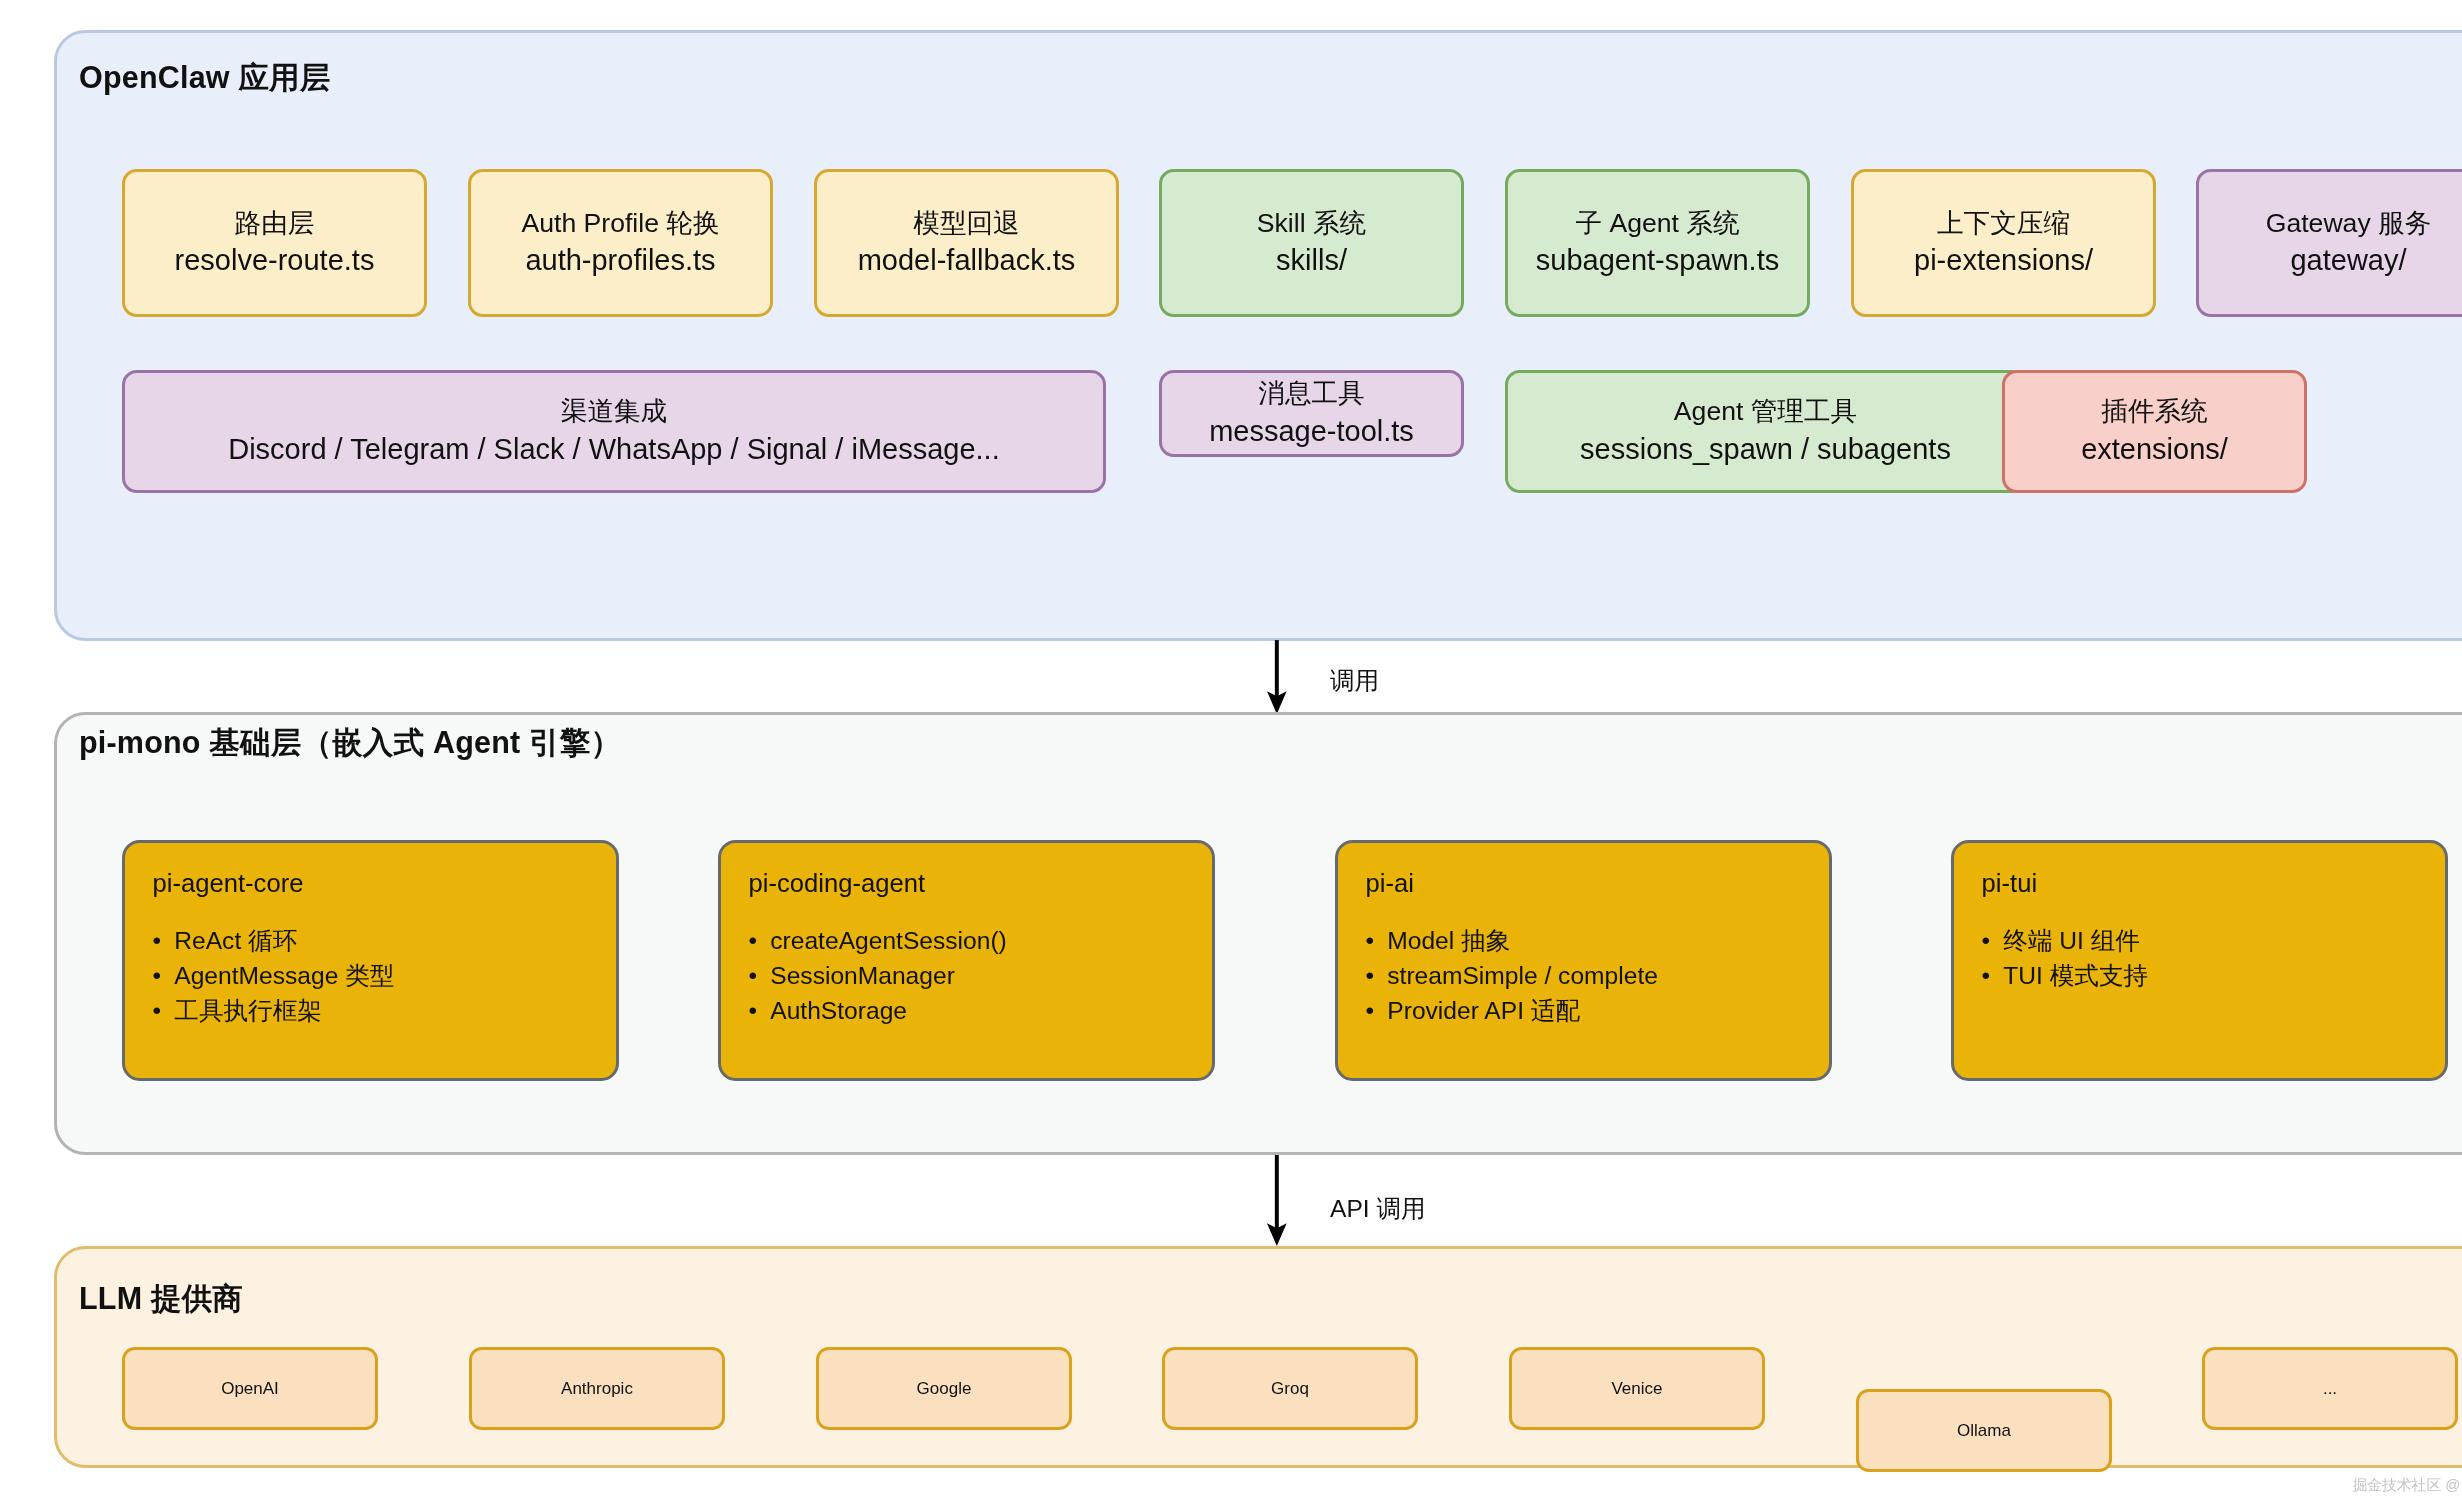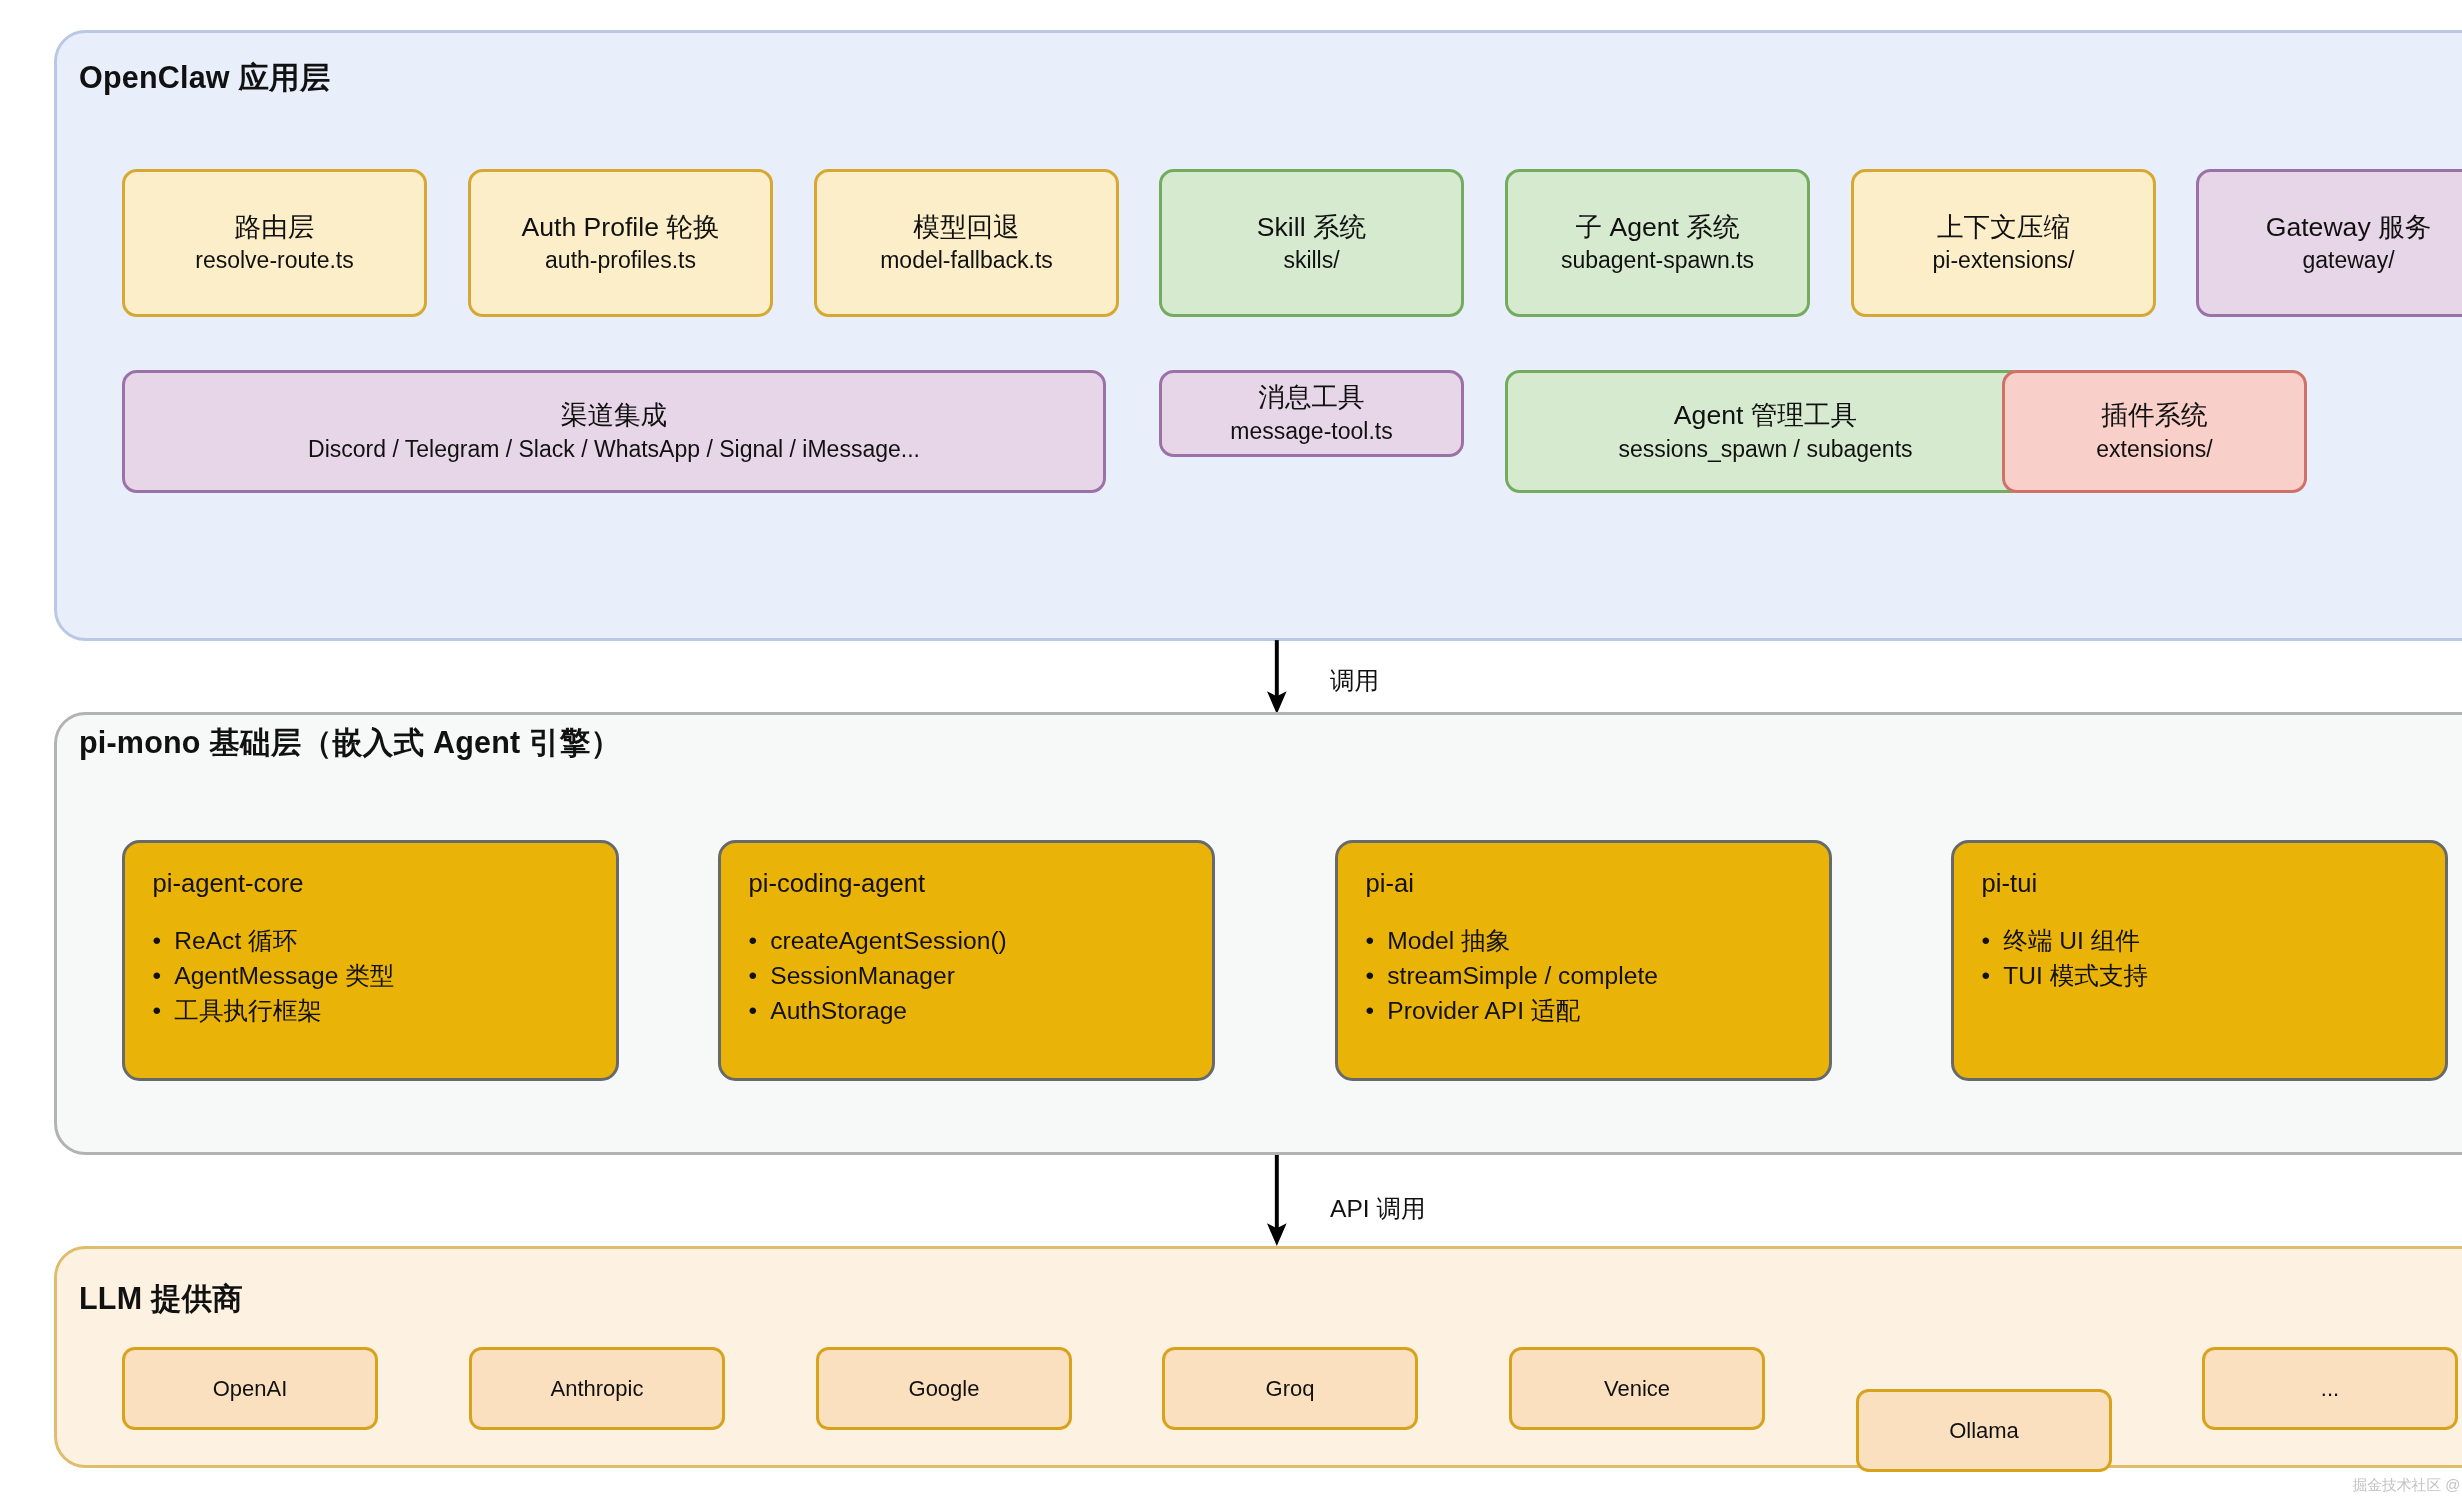--- a/index.html
+++ b/index.html
@@ -45,21 +45,21 @@
     border-radius: 14.8px;
     border: 3px solid #000;
     display: flex;
     flex-direction: column;
     align-items: center;
     justify-content: center;
     text-align: center;
     padding: 4.9px 8.9px;
   }
   .card .l1 { font-size: 26.6px; color: #111; line-height: 1.34; white-space: nowrap; }
-  .card .l2 { font-size: 23px; color: #111; line-height: 1.34; white-space: nowrap; }
+  .card .l2 { font-size: 29px; color: #111; line-height: 1.34; white-space: nowrap; }
 
   .c-yellow { background: #fbeec8; border-color: #d6a831; }
   .c-green  { background: #d6ead0; border-color: #74ab5e; }
   .c-purple { background: #e7d6e8; border-color: #9b72a8; }
   .c-red    { background: #f8cfc9; border-color: #cf7168; }
 
   
   .module {
     position: absolute;
     background: #eab308;
@@ -88,21 +88,21 @@
     white-space: nowrap;
   }
 
   
   .chip {
     position: absolute;
     background: #fbe0c0;
     border: 3px solid #d9a21d;
     border-radius: 12.8px;
     display: flex; align-items: center; justify-content: center;
-    font-size: 22px; color: #111; white-space: nowrap;
+    font-size: 17px; color: #111; white-space: nowrap;
   }
 
   
   #watermark {
     position: absolute;
     right: 12.8px; bottom: 9.8px;
     font-size: 14.8px;
     color: #c3c3c3;
     white-space: nowrap;
   }

